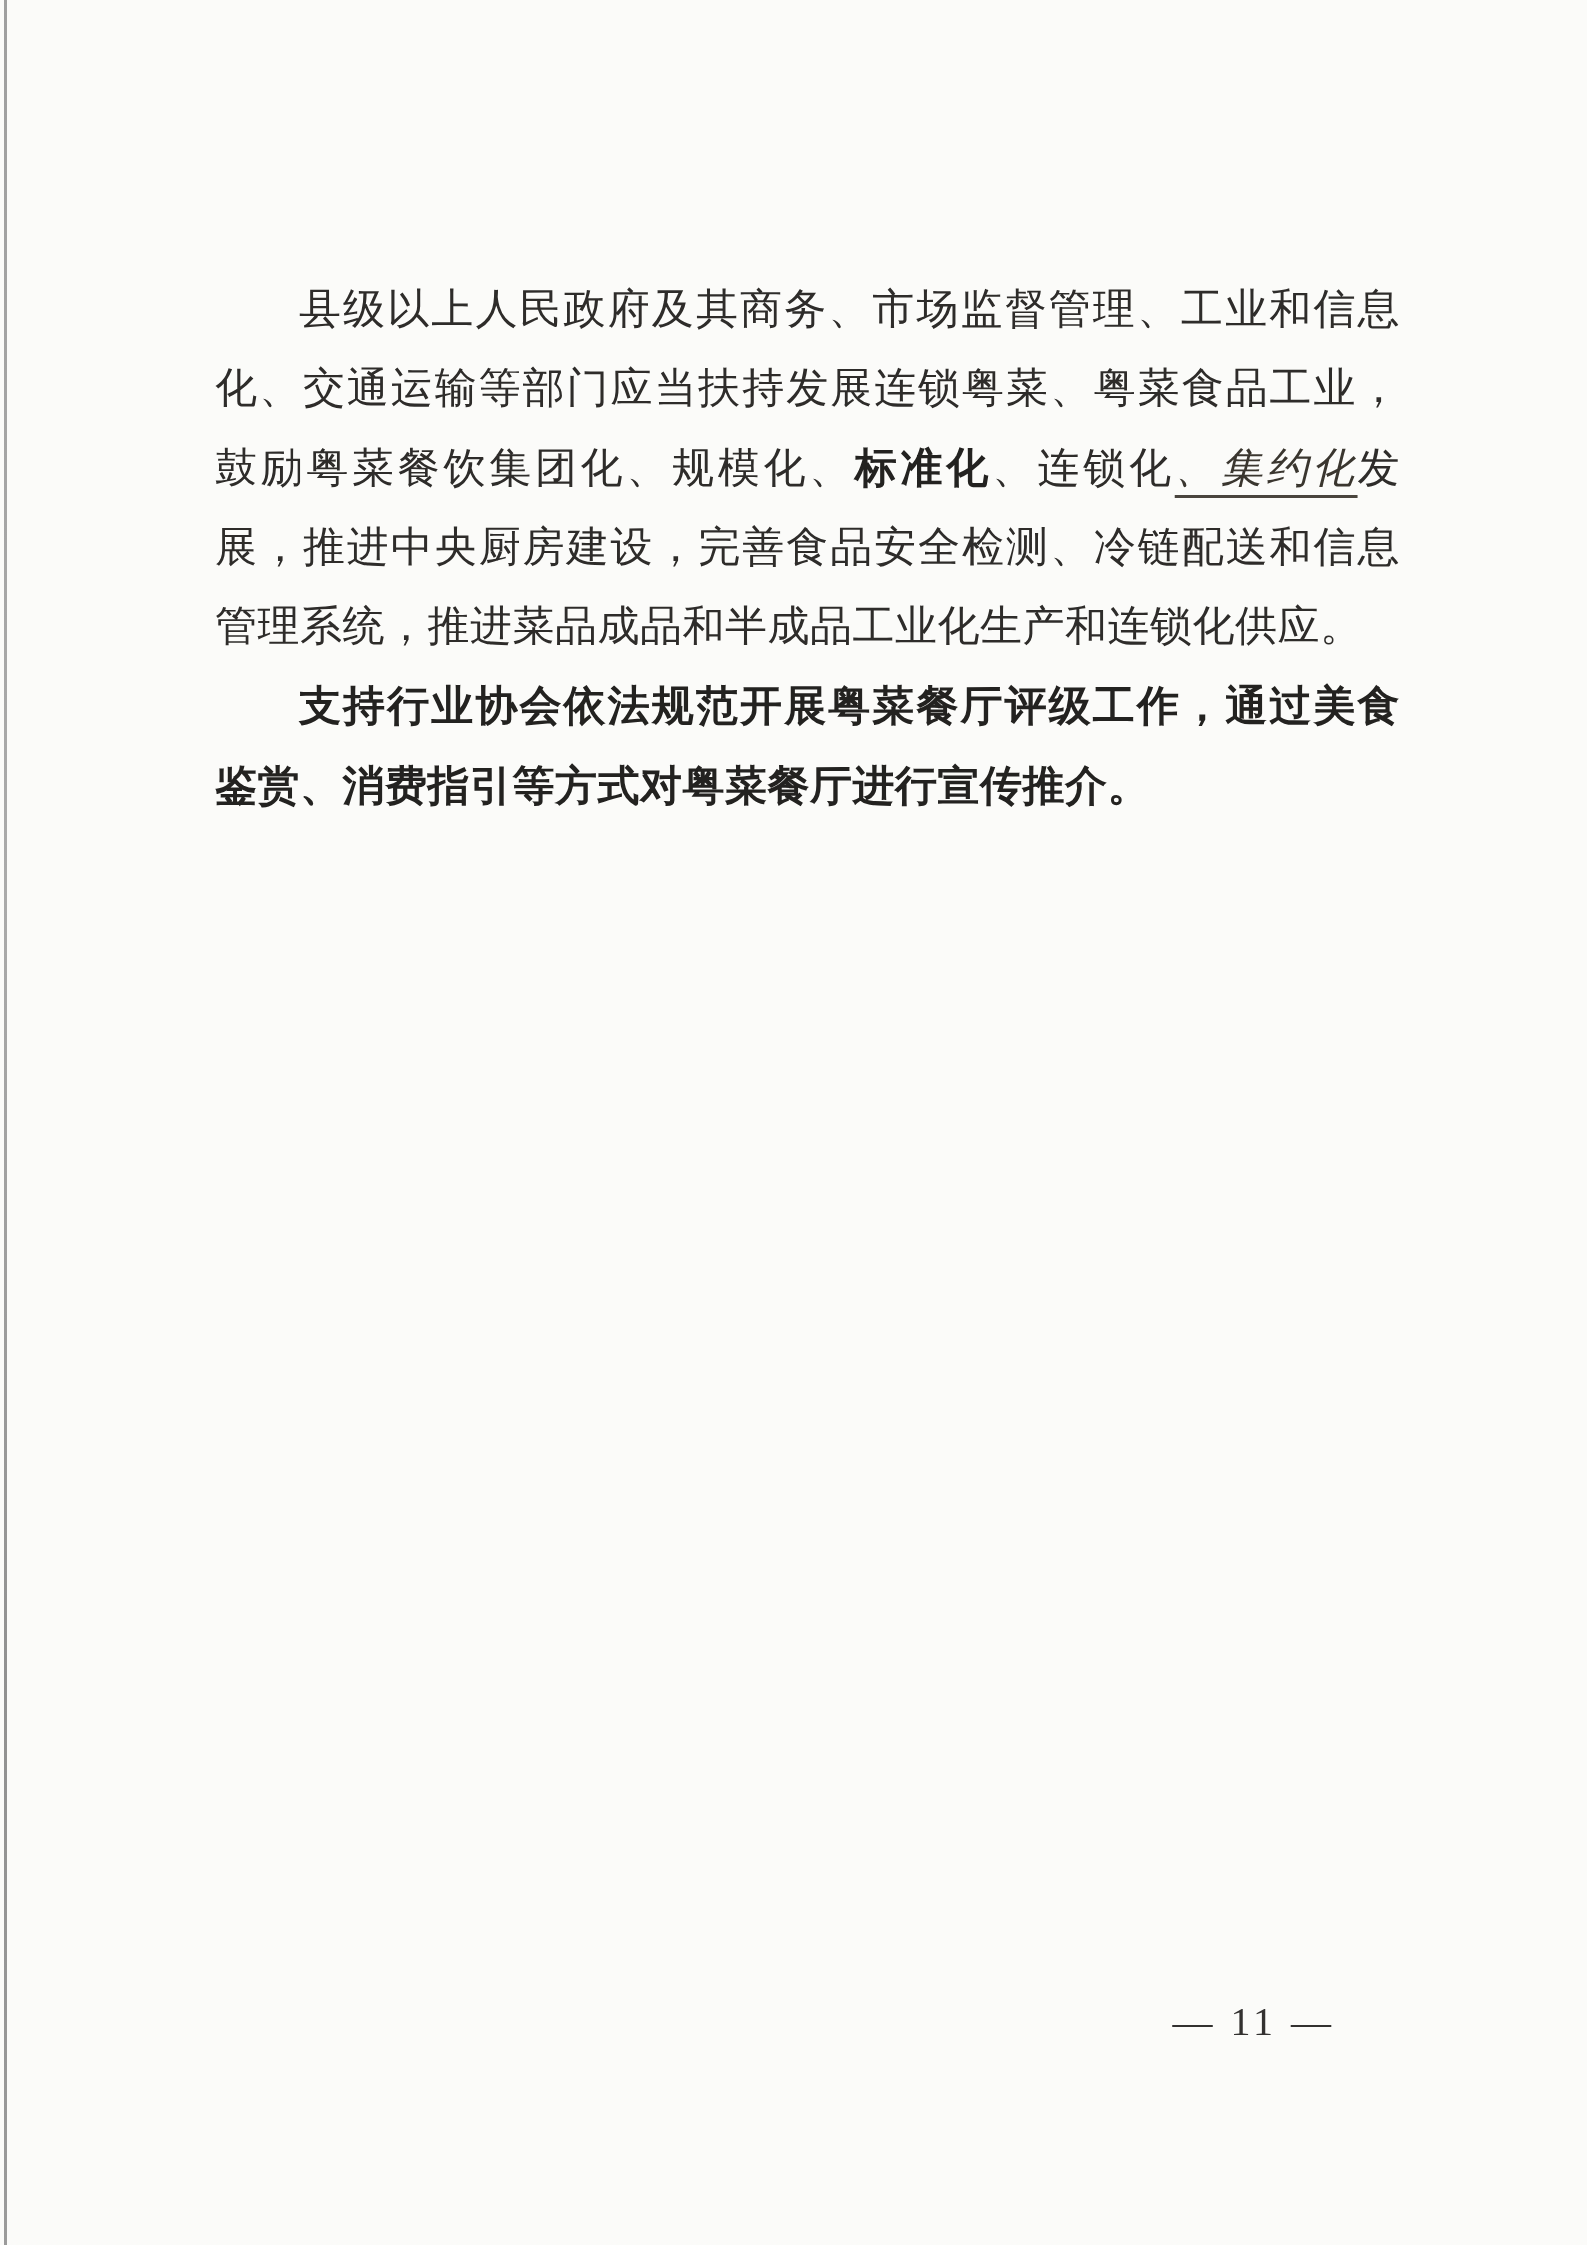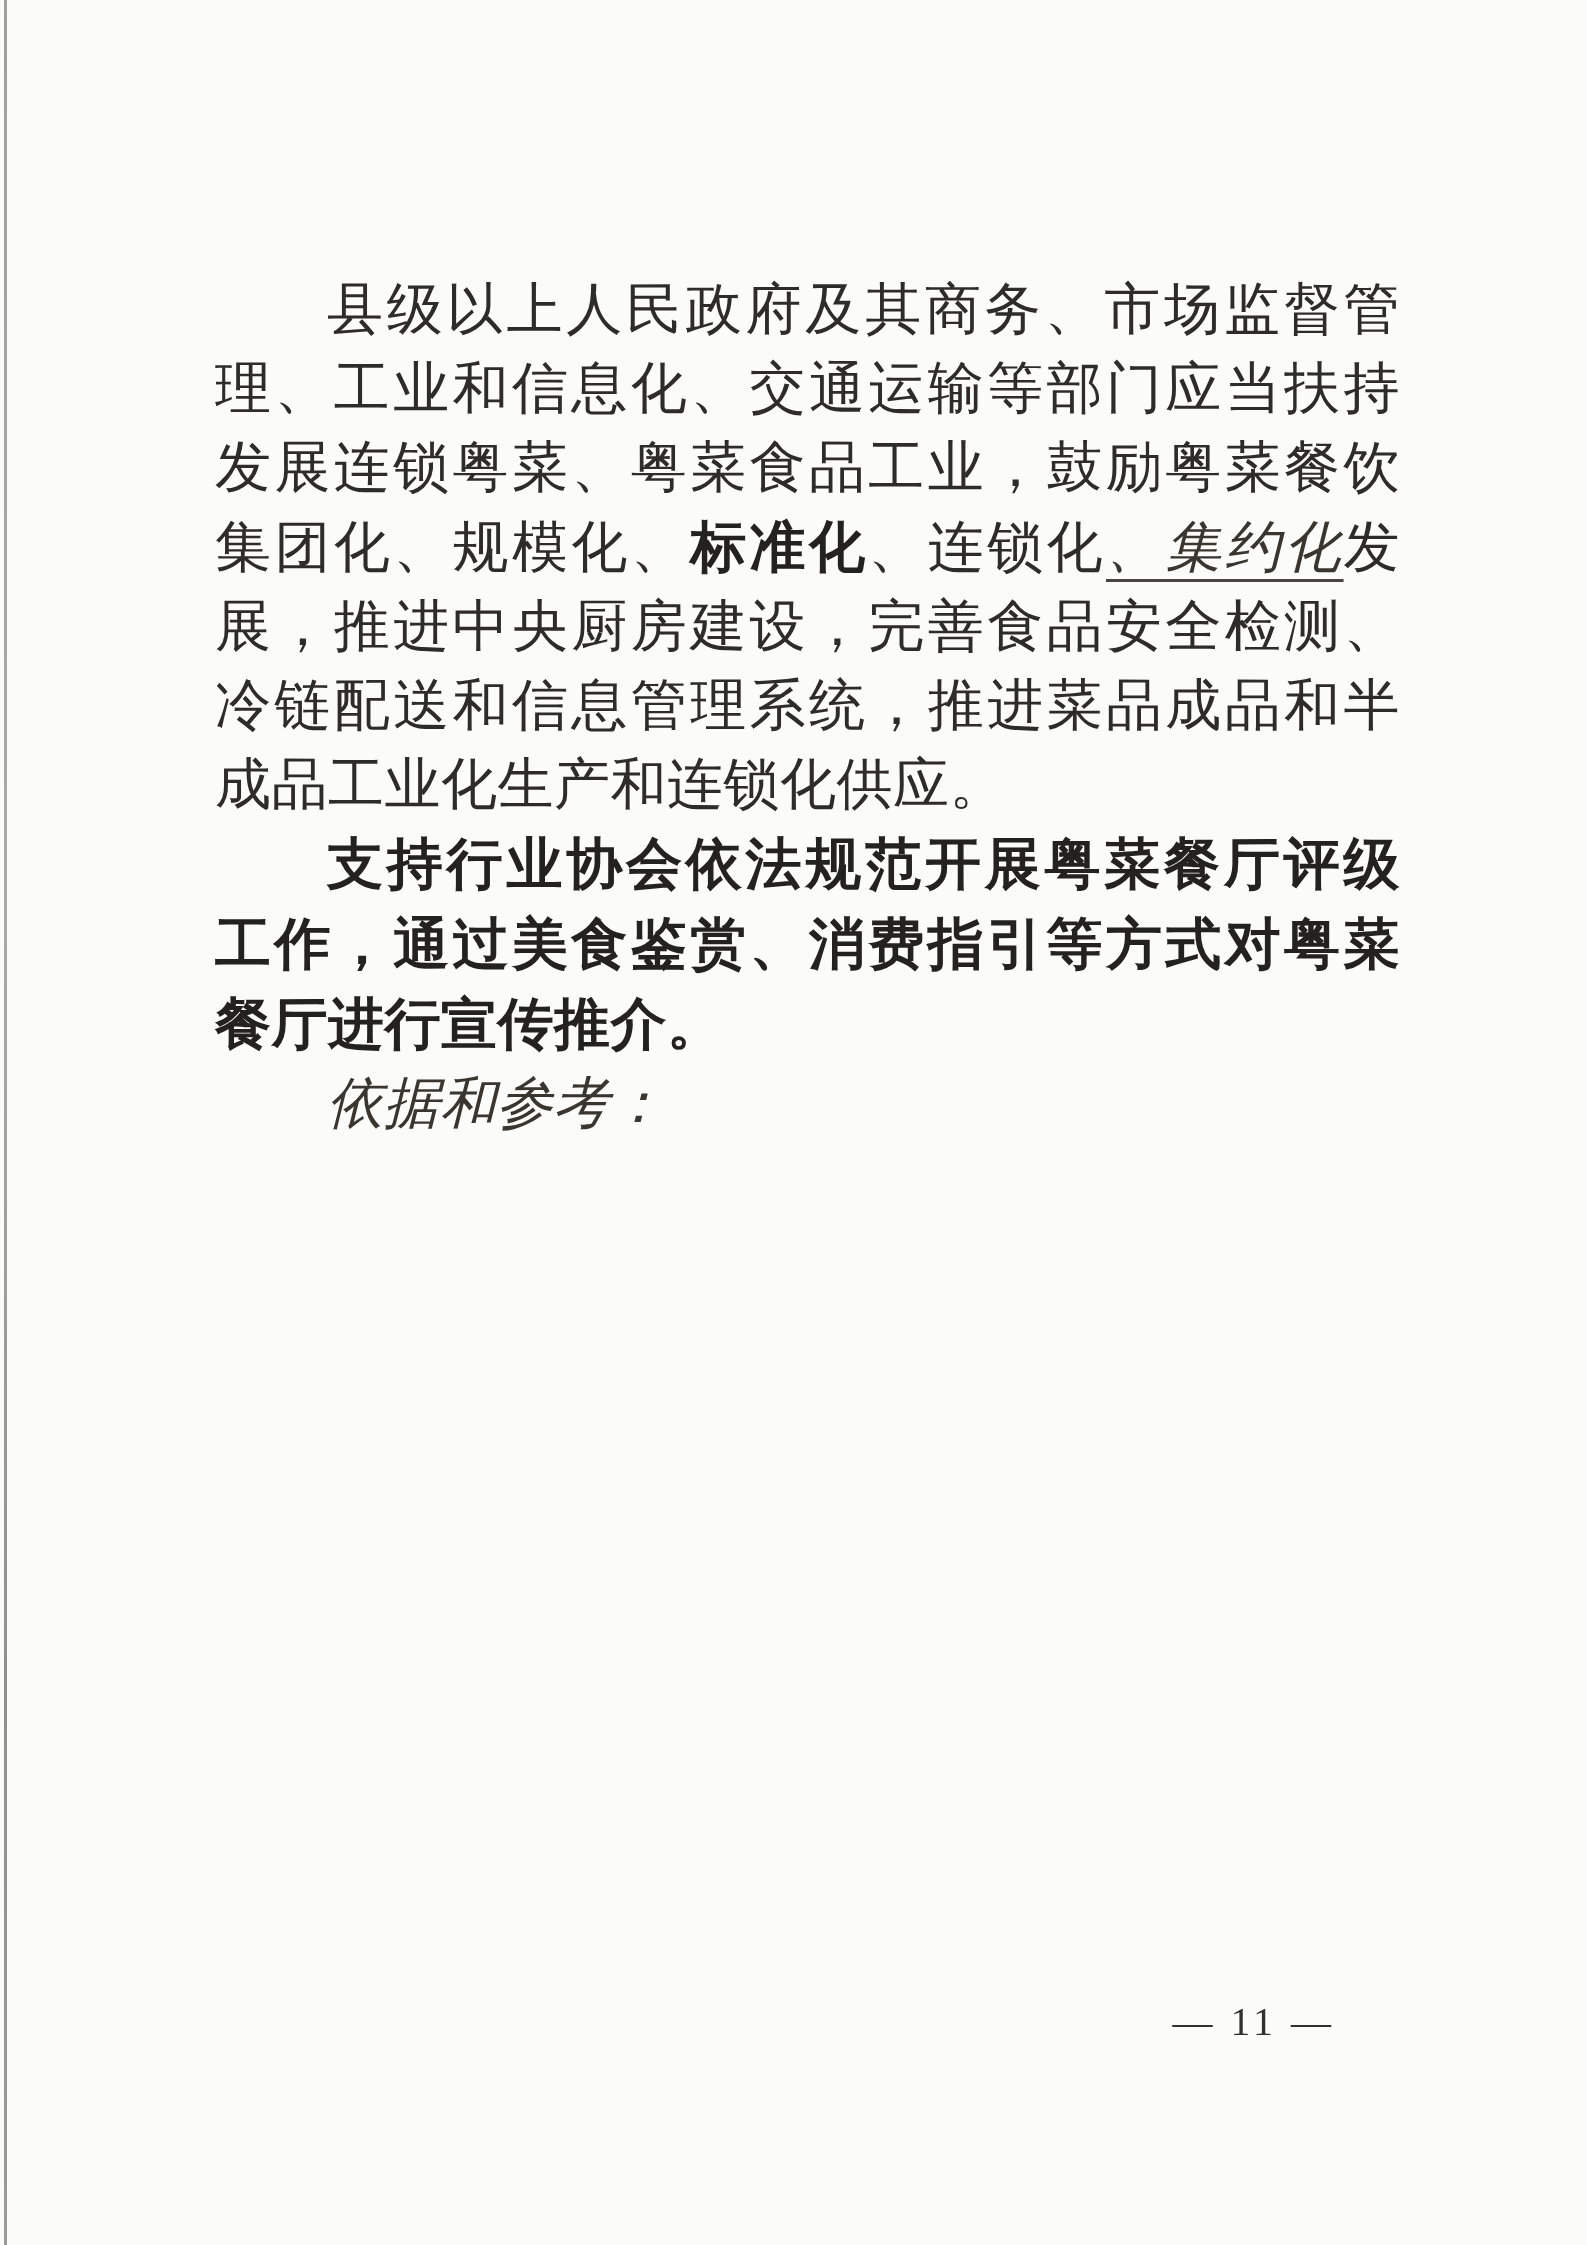--- a/index.html
+++ b/index.html
@@ -27,21 +27,21 @@
     opacity: 0.85;
   }
   .text-block {
     position: absolute;
     left: 215px;
     top: 270px;
     width: 1185px;
   }
   .para {
     margin: 0;
-    font-size: 56px;
+    font-size: 42px;
     line-height: 79px;
     text-align: justify;
     text-justify: inter-character;
     text-indent: 2em;
     letter-spacing: 0.5px;
     color: #2e2c2a;
     word-break: break-all;
   }
   .song {
     font-family: "Liberation Serif", "DejaVu Serif", serif;
@@ -87,23 +87,20 @@
 
     <p class="para">
       <span class="song">县级以上人民政府及其商务、市场监督管理、工业和信息化、交通运输等部门应当扶持发展连锁粤菜、粤菜食品工业，鼓励粤菜餐饮集团化、规模化、</span><span class="hei">标准化</span><span class="song">、连锁化</span><span class="kai underlined">、集约化</span><span class="song">发展，推进中央厨房建设，完善食品安全检测、冷链配送和信息管理系统，推进菜品成品和半成品工业化生产和连锁化供应。</span>
     </p>
 
     <p class="para">
       <span class="hei">支持行业协会依法规范开展粤菜餐厅评级工作，通过美食鉴赏、消费指引等方式对粤菜餐厅进行宣传推介。</span>
     </p>
 
 
-    <p class="para">
-      <span class="kai">依据和参考：</span>
-    </p>
 
 
 
   </div>
 
   <div class="page-number">— 11 —</div>
 
 </div>
 
 </body></html>

